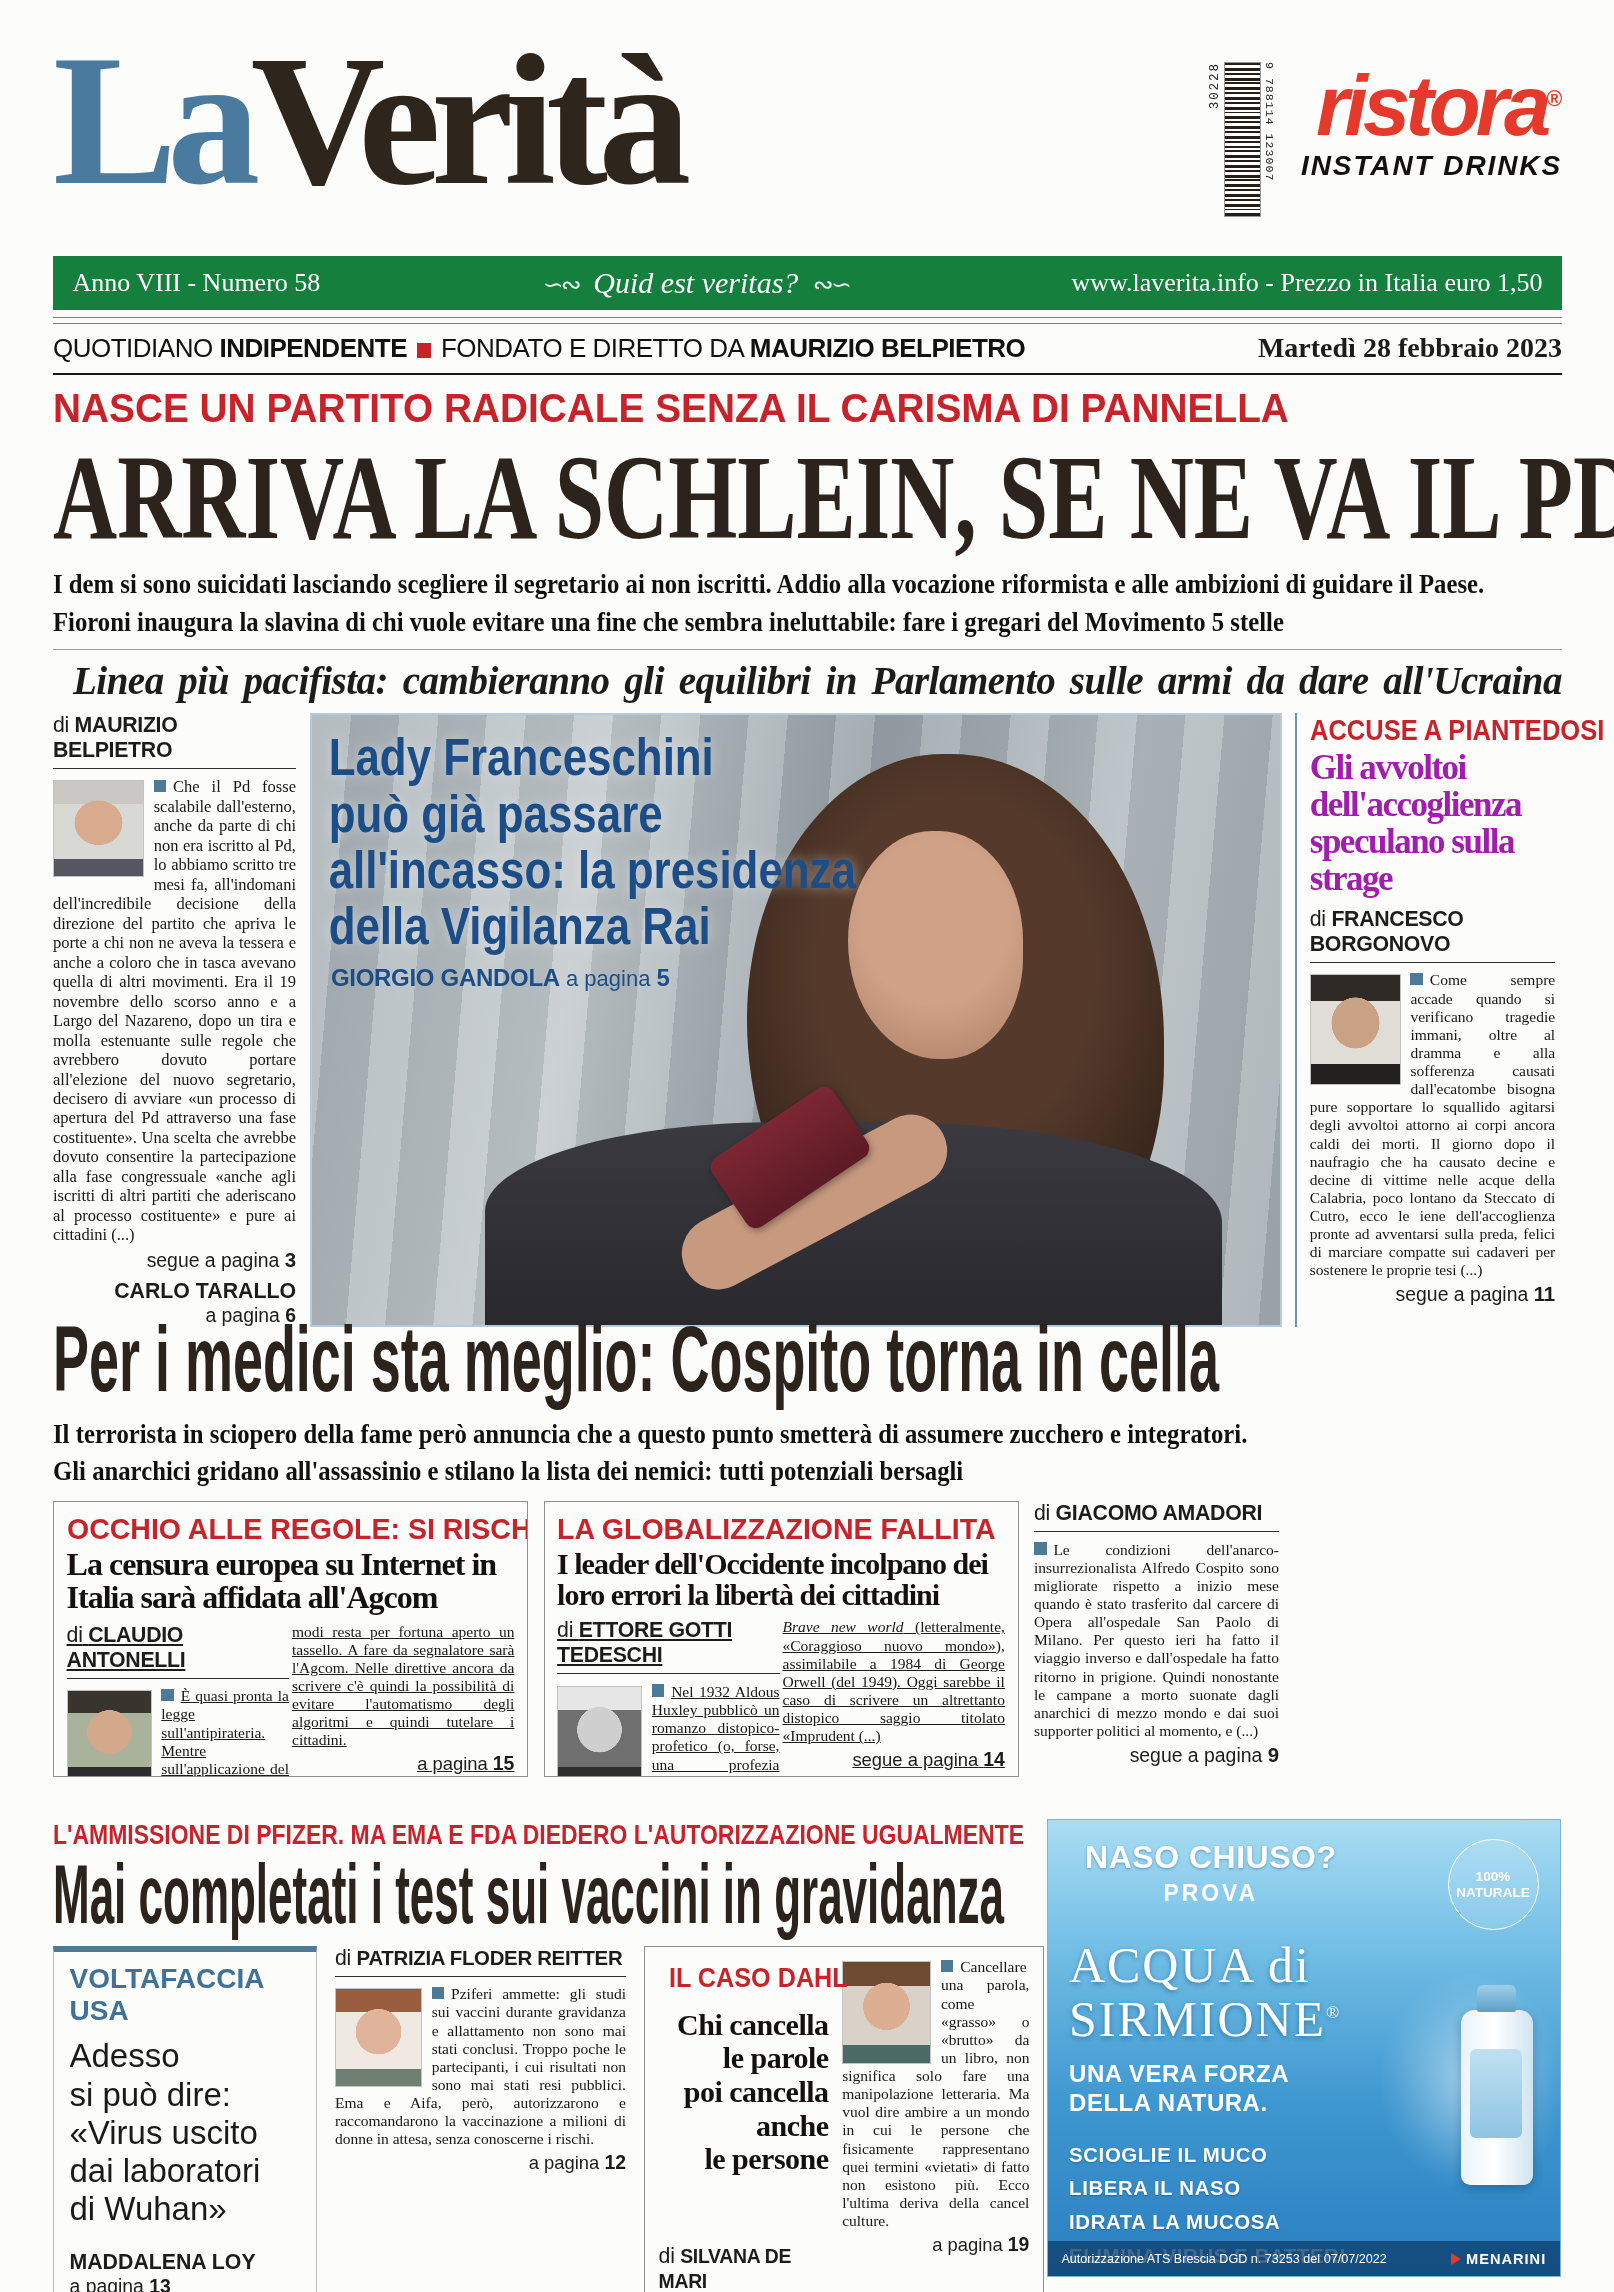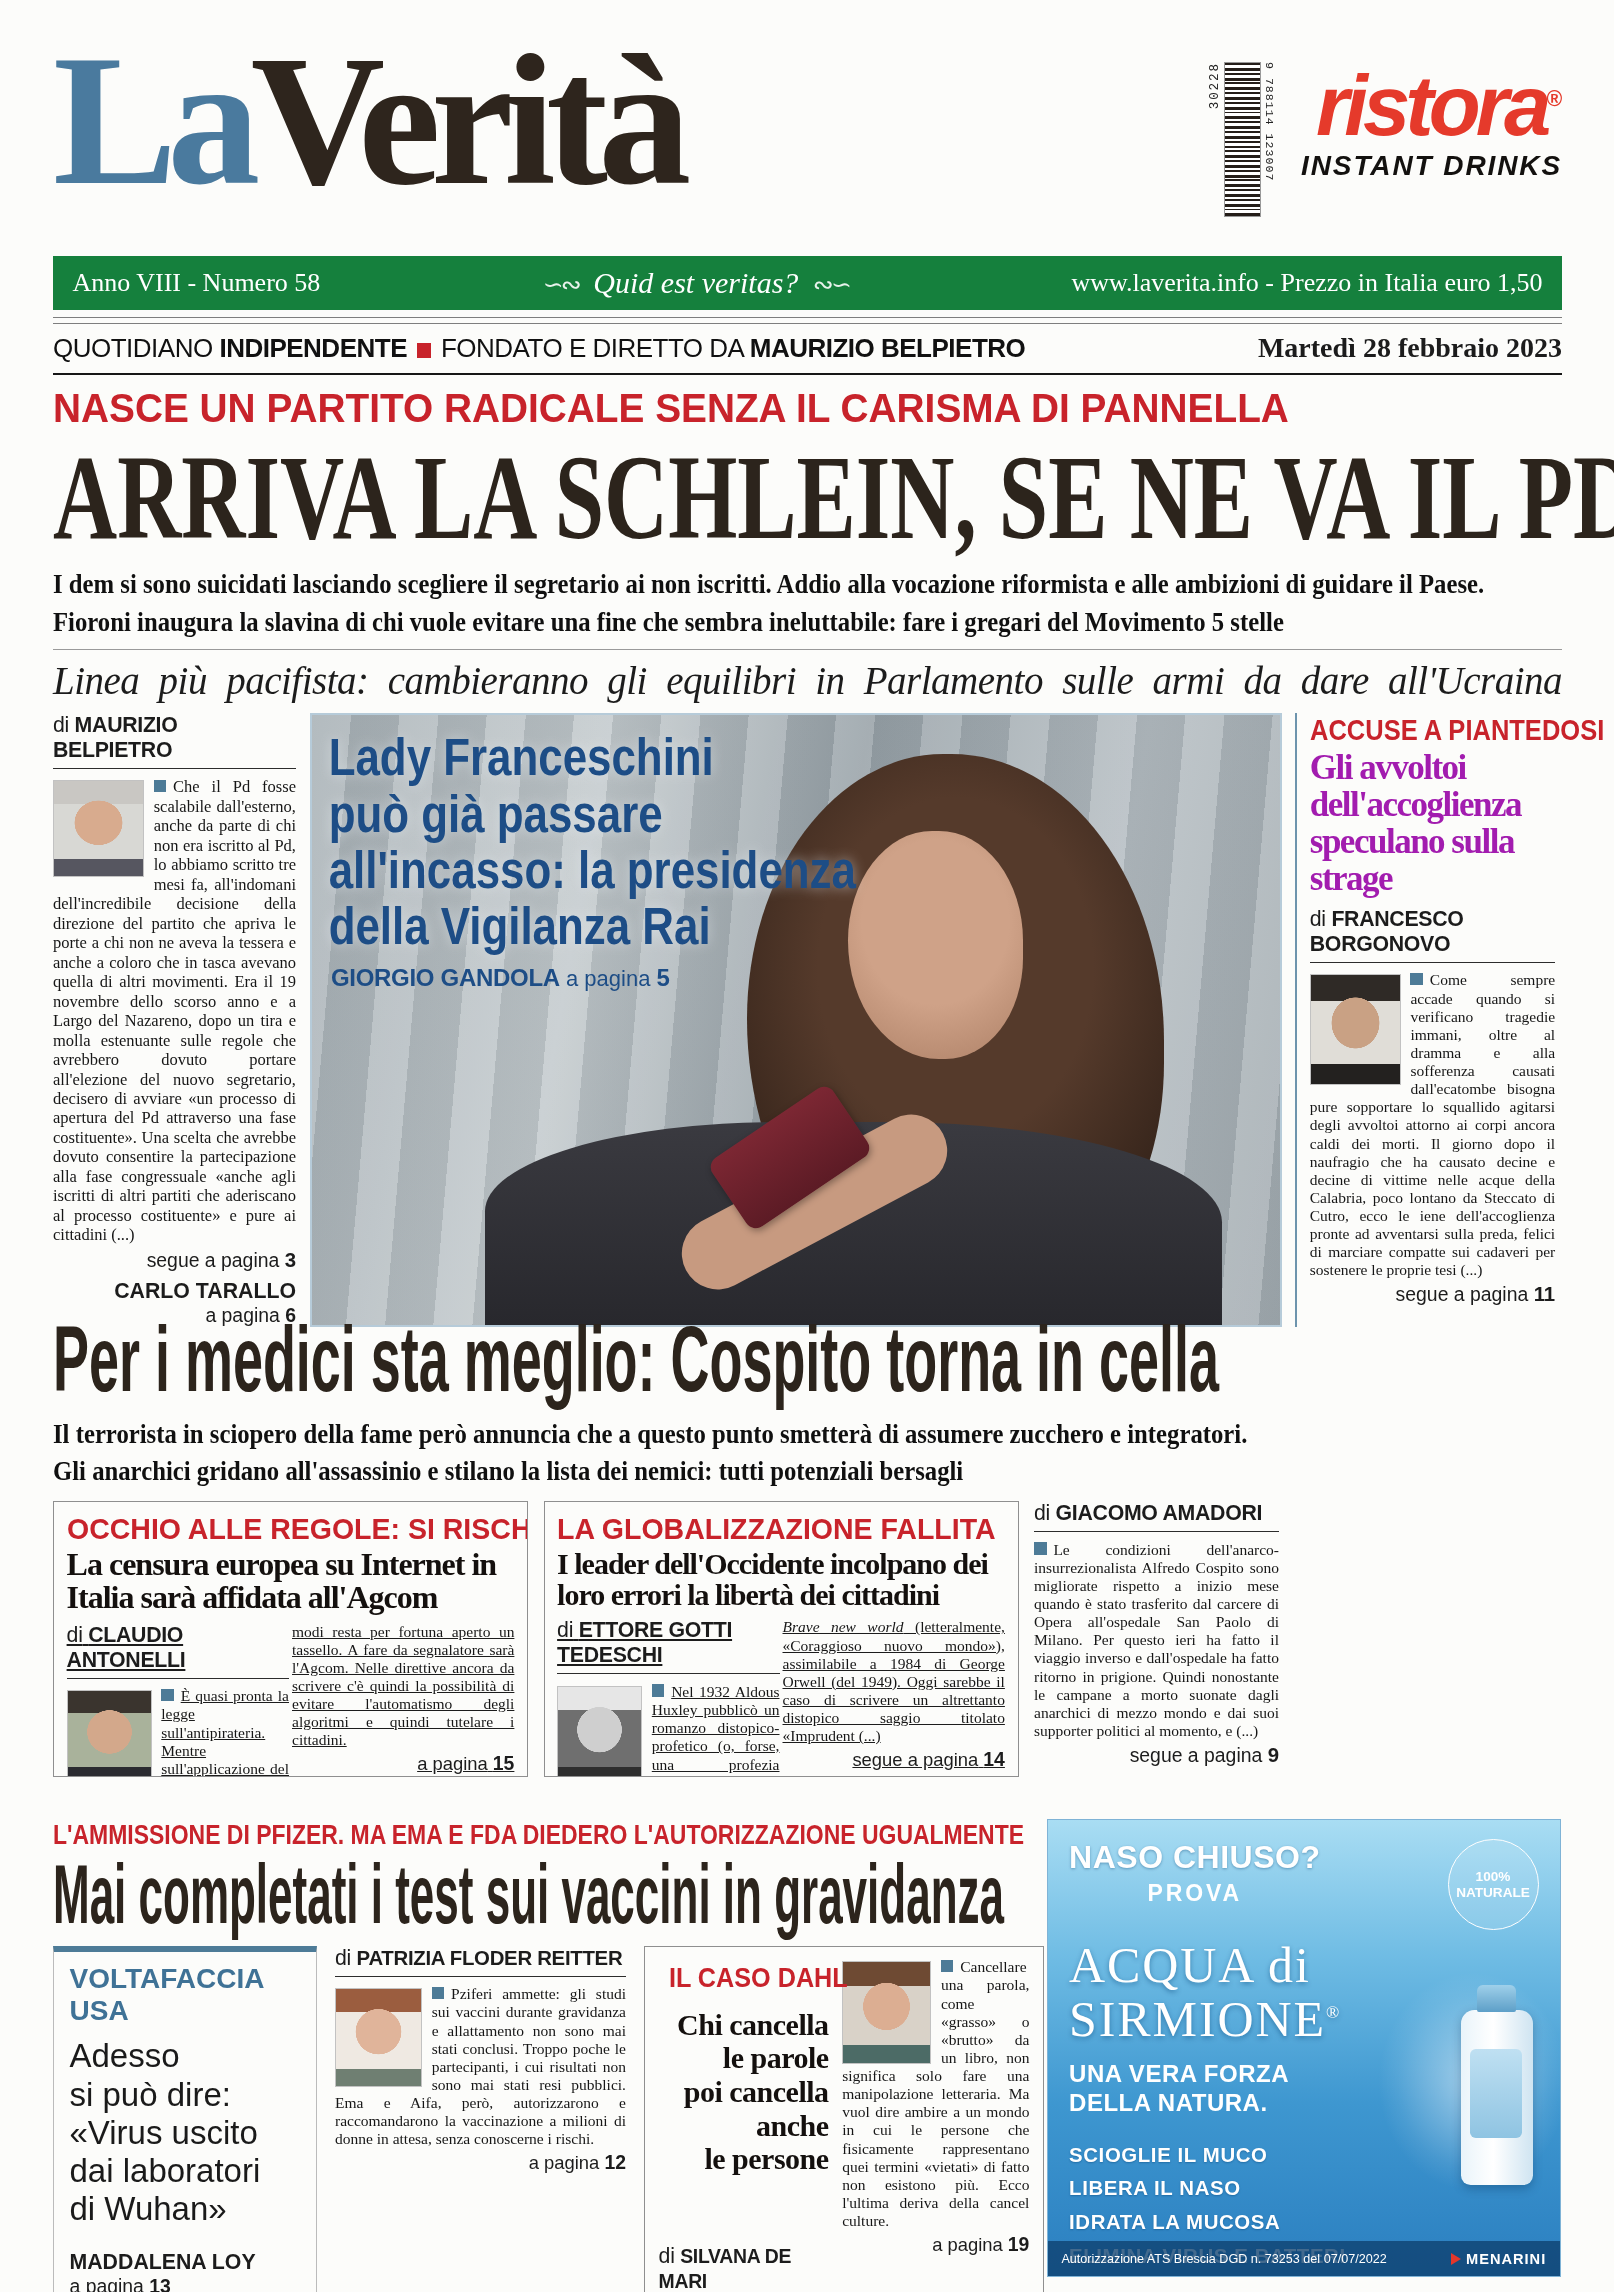--- a/index.html
+++ b/index.html
@@ -40,22 +40,22 @@
   .rule-thick{border-top:2.9px solid #161616;}
 
   
   .kicker{font-family:"Liberation Sans",sans-serif;font-weight:bold;color:#c8232b;}
   .kicker-lead{font-size:40px;margin-top:11.6px;}
   .hl-mega{margin:5.8px 0 5.8px 0;font-family:Liberation Serif, serif;font-weight:bold;color:#2c241c;
            font-size:120px;line-height:1.02;}
   .deck{width:1708px;transform:scaleX(.883);transform-origin:0 0;font-size:28px;font-weight:bold;
         line-height:1.33;margin:5.8px 0 9.7px 0;color:#101010;}
   .rule-thin{border-top:1.9px solid #9a9a9a;margin:5.8px 0 7.8px 0;}
-  .strap{font-style:italic;font-weight:normal;font-size:39px;letter-spacing:-0.5px;
-         text-align:justify;text-align-last:justify;margin-bottom:9.7px;}
+  .strap{font-style:italic;font-weight:bold;font-size:39px;letter-spacing:-0.5px;
+         text-align:justify;text-align-last:justify;margin-bottom:9.7px;margin-left:20px;}
 
   
   .main-row{display:grid;grid-template-columns:243px 972px 260px;column-gap:13.6px;height:584px;margin-top:7.8px;}
   .byline{font-family:"Liberation Sans",sans-serif;font-size:21.3px;border-bottom:1.9px solid #2c2c2c;
           padding-bottom:4.9px;margin-bottom:8.7px;letter-spacing:-0.3px;}
   .by-name{font-weight:bold;}
   .art-body{font-size:16.5px;line-height:1.18;text-align:justify;color:#161616;}
   .art-body.sm{font-size:15.5px;line-height:1.17;}
   .sq{display:inline-block;width:12.6px;height:12.6px;background:#4d7b97;margin-right:6.8px;}
   .headshot{float:left;width:89px;height:95px;margin:2.9px 9.7px 1.9px 0;border:1px solid #c2c2c2;
@@ -137,21 +137,21 @@
   .dahl-headline{font-weight:bold;font-size:30px;line-height:1.12;letter-spacing:-0.5px;text-align:right;
                  white-space:pre-line;margin-top:13.6px;color:#14100e;}
   .dahl-by{border-bottom:none;margin-top:auto;padding-bottom:0;}
 
   
   .ad-box{position:relative;border:1px solid #7fb3d6;overflow:hidden;color:#fff;
       font-family:"Liberation Sans",sans-serif;height:456px;
       background:linear-gradient(180deg,#a9ddf3 0%,#6fbce4 30%,#3e97d0 62%,#2b7fc0 100%);}
   .ad-splash{position:absolute;right:-39px;top:116px;width:252px;height:291px;border-radius:50%;
       background:radial-gradient(closest-side,rgba(255,255,255,.5),rgba(255,255,255,.08) 60%,transparent 75%);}
-  .ad-head{padding:19.4px 21.3px 0 21.3px;display:flex;justify-content:space-between;align-items:flex-start;}
+  .ad-head{padding:19.4px 21.3px 0 21.3px;display:flex;justify-content:space-between;align-items:flex-start;margin-left:16px;}
   .ad-head1{font-weight:bold;font-size:32px;letter-spacing:0.5px;text-shadow:0 1px 2.9px rgba(0,60,110,.4);}
   .ad-head2{font-weight:bold;font-size:23px;letter-spacing:2.9px;margin-top:3.9px;text-align:center;}
   .ad-badge{width:89px;height:89px;border:1.9px solid #fff;border-radius:50%;display:flex;align-items:center;
       justify-content:center;text-align:center;font-weight:bold;font-size:13.6px;line-height:1.2;
       background:rgba(255,255,255,.12);}
   .ad-title{font-family:"Liberation Serif",serif;font-size:50px;letter-spacing:1.9px;line-height:1.08;
       padding:7.8px 21.3px 0 21.3px;text-shadow:0 1.9px 5.8px rgba(0,60,110,.45);}
   .ad-title .reg{font-size:17.5px;vertical-align:super;}
   .ad-claim{font-weight:bold;font-size:24px;line-height:1.2;padding:13.6px 21.3px 0 21.3px;white-space:pre-line;
       letter-spacing:0.5px;}

